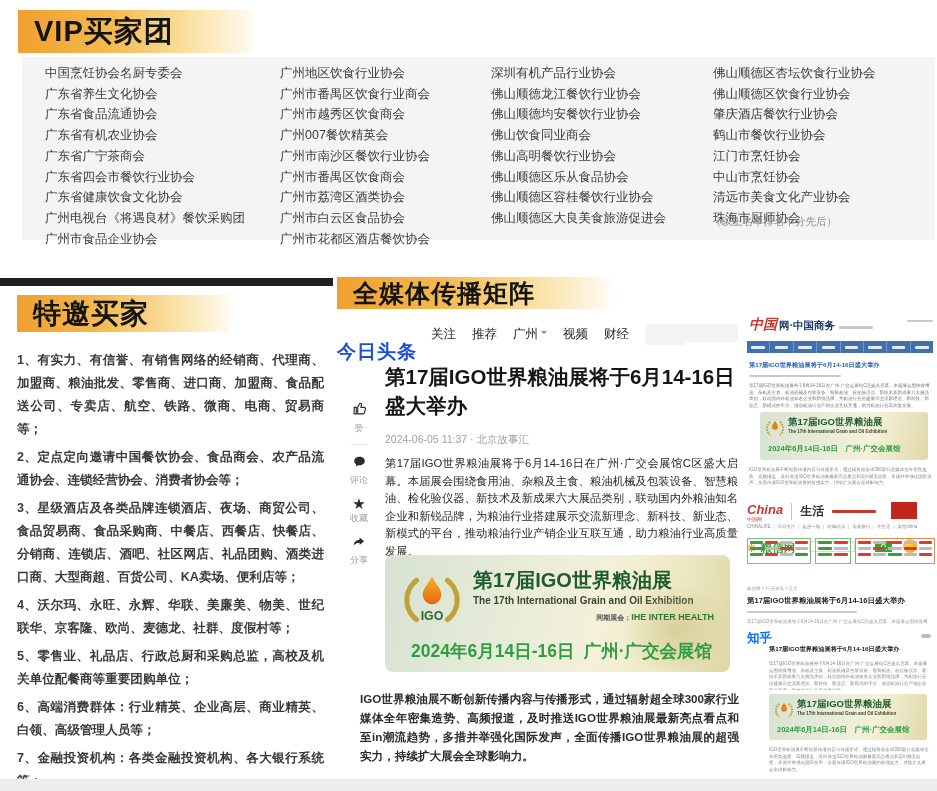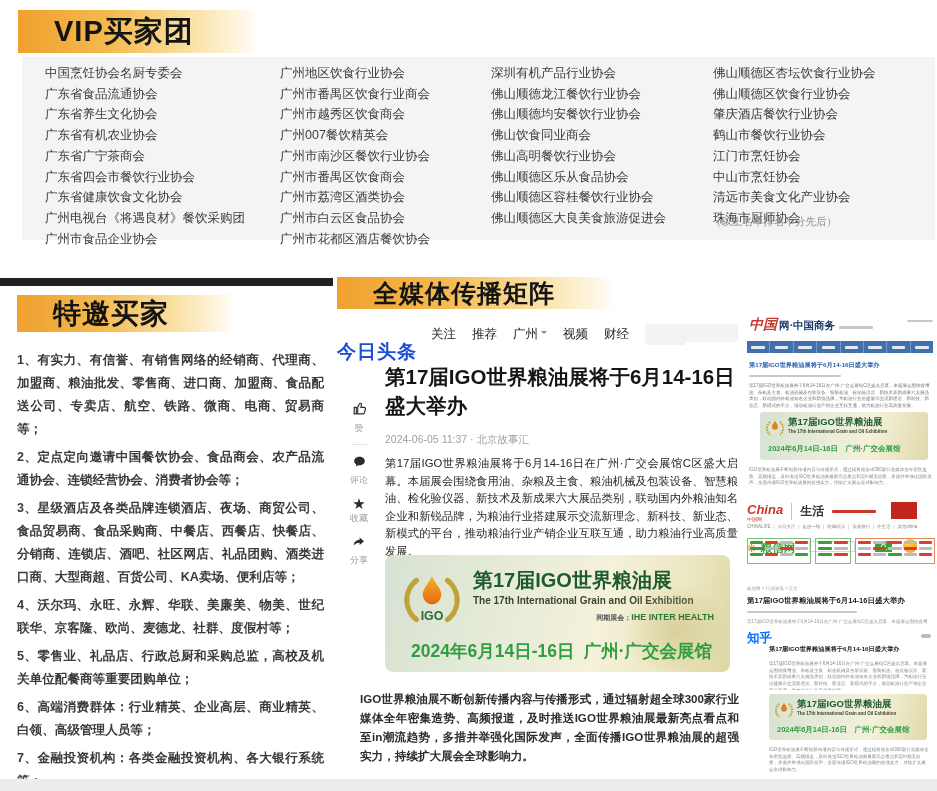--- a/index.html
+++ b/index.html
@@ -3,21 +3,21 @@
 <meta charset="utf-8">
 <style>
   * { margin:0; padding:0; box-sizing:border-box; }
   html,body { background:#fff; }
   body { font-family:"Liberation Sans","DejaVu Sans",sans-serif; }
   .page { position:relative; width:937px; height:791px; background:#fff; overflow:hidden; }
 
   
   .badge { position:absolute; color:#141414; font-weight:900;
            background:linear-gradient(90deg,#F0A02F 0%,#F4B94E 38%,#FAE0A2 72%,#FFF8EA 96%,rgba(255,248,234,0) 100%);
-           display:flex; align-items:center; padding-left:36px; letter-spacing:1px; }
+           display:flex; align-items:center; padding-left:16px; letter-spacing:1px; }
   .badge-vip    { left:18px;  top:10px;  width:238px; height:43px; font-size:29px; }
   .badge-buyers { left:17px;  top:295px; width:217px; height:37px; font-size:28px; }
   .badge-media  { left:337px; top:277px; width:276px; height:32px; font-size:25px; }
 
   
   .vip-box { position:absolute; left:22px; top:57px; width:913px; height:183px; background:#f4f4f5; }
   .vip-col { position:absolute; top:6px; width:215px; }
   .vip-col div { line-height:20.7px; font-size:12.5px; color:#3a3a3a; white-space:nowrap; }
   .vip-note { position:absolute; left:689px; top:158px; font-size:10.5px; color:#8d8d8d; }
 
@@ -107,22 +107,22 @@
 </style>
 </head>
 <body>
 
 <div class="page">
 
   <div class="badge badge-vip">VIP买家团</div>
   <div class="vip-box">
     <div class="vip-col" style="left:23px">
         <div class="">中国烹饪协会名厨专委会</div>
+        <div class="">广东省养生文化协会</div>
         <div class="">广东省食品流通协会</div>
-        <div class="">广东省养生文化协会</div>
         <div class="">广东省有机农业协会</div>
         <div class="">广东省广宁茶商会</div>
         <div class="">广东省四会市餐饮行业协会</div>
         <div class="">广东省健康饮食文化协会</div>
         <div class="">广州电视台《将遇良材》餐饮采购团</div>
         <div class="">广州市食品企业协会</div>
       </div>
     <div class="vip-col" style="left:258px">
         <div class="">广州地区饮食行业协会</div>
         <div class="">广州市番禺区饮食行业商会</div>

